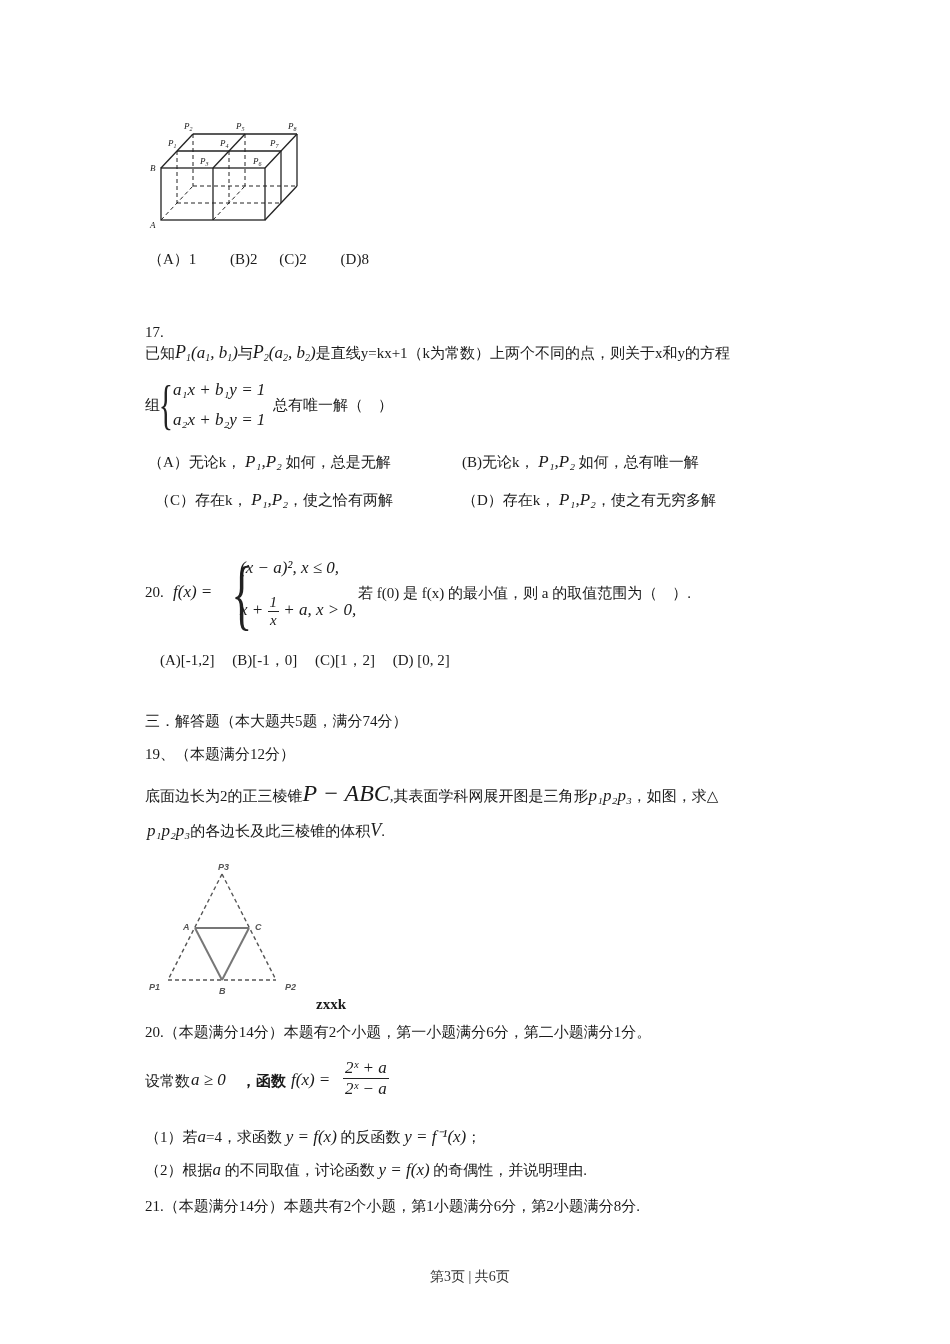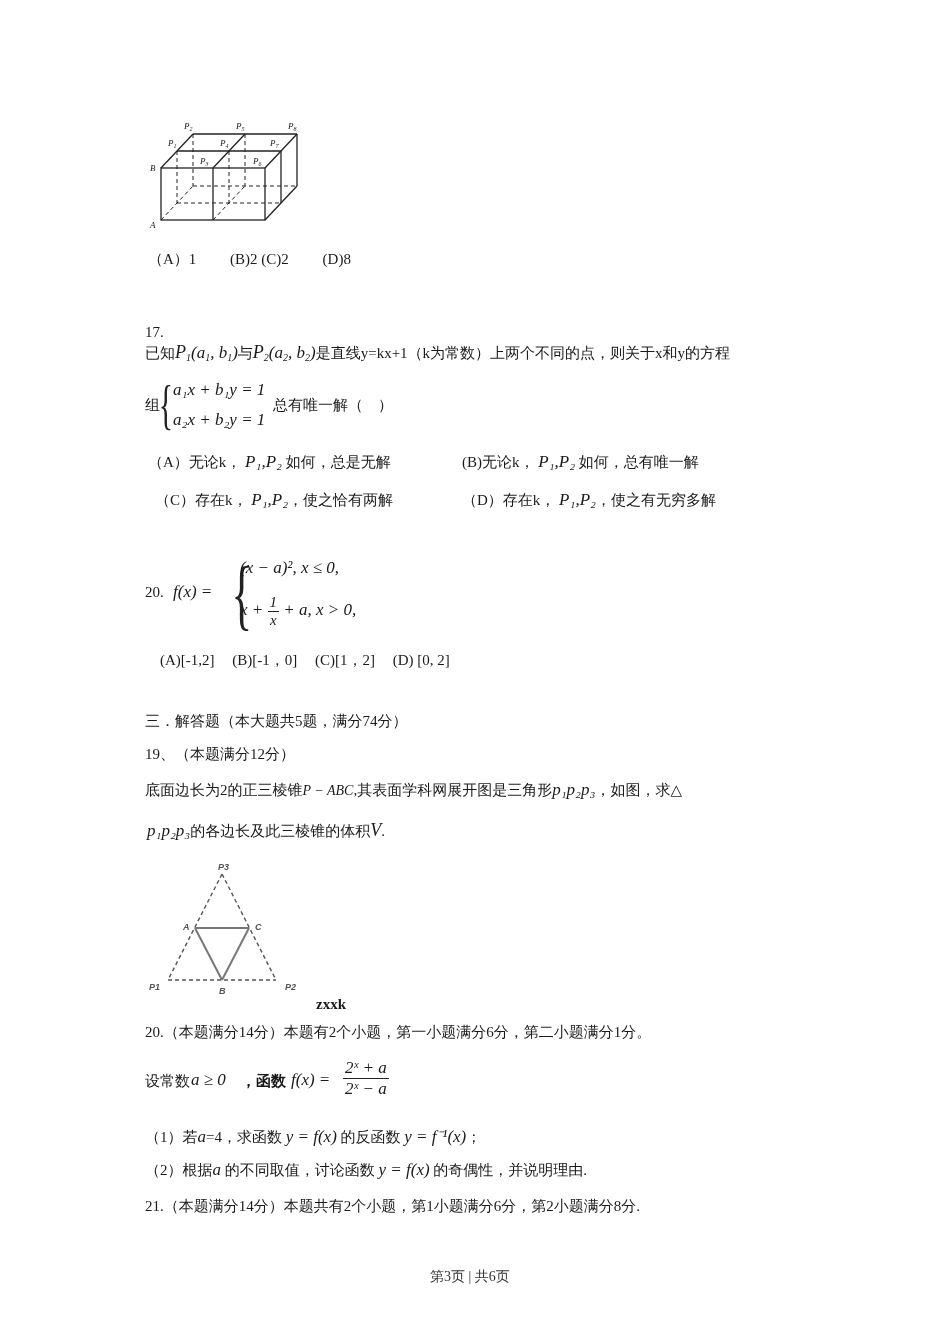--- a/index.html
+++ b/index.html
@@ -54,21 +54,21 @@
       <text x="88" y="13">P<tspan font-size="6" dy="2">5</tspan></text>
       <text x="105" y="48">P<tspan font-size="6" dy="2">6</tspan></text>
       <text x="122" y="30">P<tspan font-size="6" dy="2">7</tspan></text>
       <text x="140" y="13">P<tspan font-size="6" dy="2">8</tspan></text>
     </g>
   </svg>
 </div>
 
 <div class="abs" style="left:148px;top:250px;">
   <span style="margin-right:30px;">（A）1</span>
-  <span style="">(B)2</span>
+  <span style="margin-right:18px;">(B)2</span>
   <span style="margin-right:30px;">(C)2</span>
   <span>(D)8</span>
 </div>
 
 <div class="abs" style="left:145px;top:324px;">17.</div>
 
 <div class="abs" style="left:145px;top:342px;font-size:15px;">
   <span>已知</span><span class="m" style="font-size:18px;">P<sub>1</sub></span><span class="m" style="font-size:17px;">(a<sub>1</sub>, b<sub>1</sub>)</span><span>与</span><span class="m" style="font-size:18px;">P<sub>2</sub></span><span class="m" style="font-size:17px;">(a<sub>2</sub>, b<sub>2</sub>)</span><span>是直线y=kx+1（k为常数）上两个不同的点，则关于x和y的方程</span>
 </div>
 
@@ -96,34 +96,35 @@
 <div class="abs" style="left:145px;top:552px;height:90px;width:700px;">
   <span style="position:absolute;left:0;top:32px;">20.</span>
   <span class="m" style="position:absolute;left:28px;top:30px;font-size:17px;">f(x) =</span>
   <span class="brace" style="position:absolute;left:78px;top:4px;font-size:78px;">{</span>
   <span class="m" style="position:absolute;left:95px;top:6px;font-size:17px;">(x − a)², x ≤ 0,</span>
   <span class="m" style="position:absolute;left:95px;top:42px;font-size:17px;">
     <span>x +</span>
     <span class="frac" style="font-size:15px;"><span class="num">1</span><span class="den">x</span></span>
     <span>+ a, x &gt; 0,</span>
   </span>
+  <span style="position:absolute;left:213px;top:32px;">若 f(0) 是 f(x) 的最小值，则 a 的取值范围为（　）.</span>
 </div>
 
 <div class="abs" style="left:160px;top:651px;text-align:center;">
   <span style="margin-right:14px;">(A)[-1,2]</span>
   <span style="margin-right:14px;">(B)[-1，0]</span>
   <span style="margin-right:14px;">(C)[1，2]</span>
   <span>(D) [0, 2]</span>
 </div>
 
 <div class="abs" style="left:145px;top:712px;">三．解答题（本大题共5题，满分74分）</div>
 
 <div class="abs" style="left:145px;top:745px;">19、（本题满分12分）</div>
 <div class="abs" style="left:145px;top:780px;">
-  <span>底面边长为2的正三棱锥</span><span class="m" style="font-size:14px;">P − ABC</span><span>,其表面学科网展开图是三角形</span><span class="m" style="font-size:17px;">p₁p₂p₃</span><span>，如图，求△</span>
+  <span>底面边长为2的正三棱锥</span><span class="m" style="font-size:24px;">P − ABC</span><span>,其表面学科网展开图是三角形</span><span class="m" style="font-size:17px;">p₁p₂p₃</span><span>，如图，求△</span>
 </div>
 <div class="abs" style="left:147px;top:820px;">
   <span class="m" style="font-size:17px;">p₁p₂p₃</span><span>的各边长及此三棱锥的体积</span><span class="m" style="font-size:18px;">V</span><span>.</span>
 </div>
 
 <div class="abs" style="left:145px;top:862px;width:180px;height:140px;">
   <svg width="180" height="140" viewBox="0 0 180 140">
     <g stroke="#555" stroke-width="1.4" stroke-dasharray="4,3" fill="none">
       <line x1="77" y1="12" x2="23" y2="118"></line>
       <line x1="77" y1="12" x2="131" y2="118"></line>

